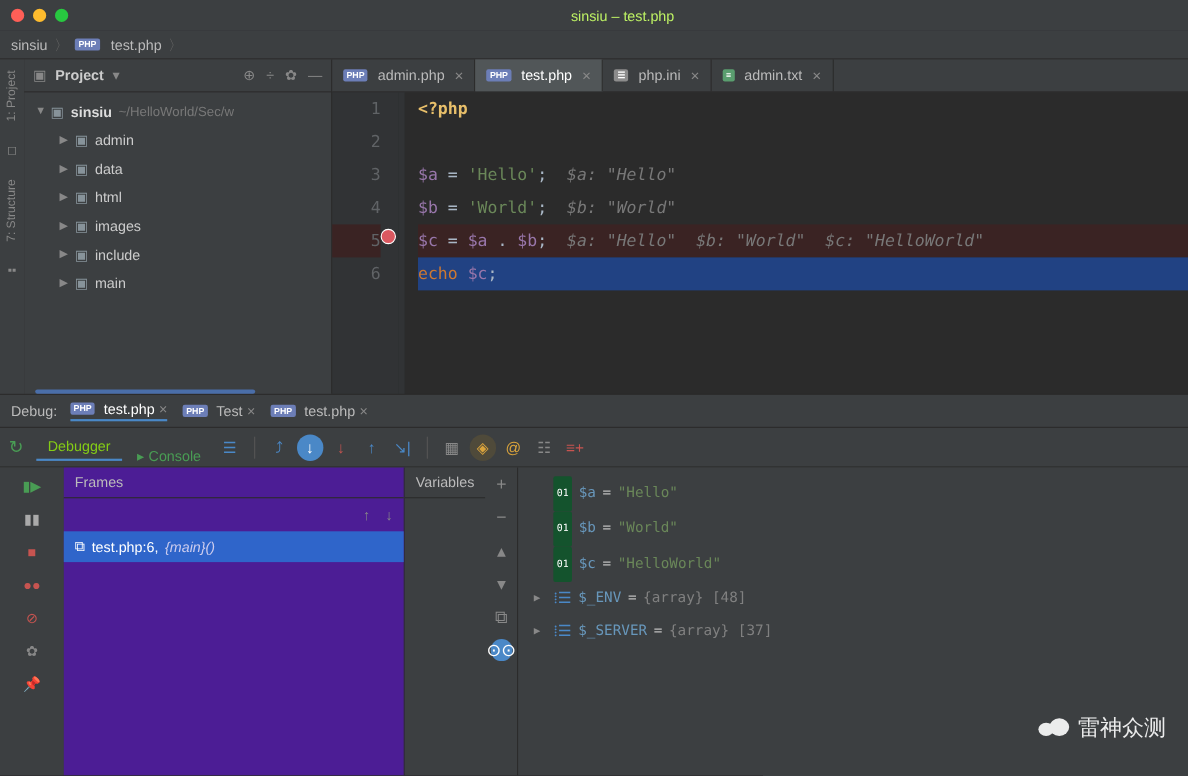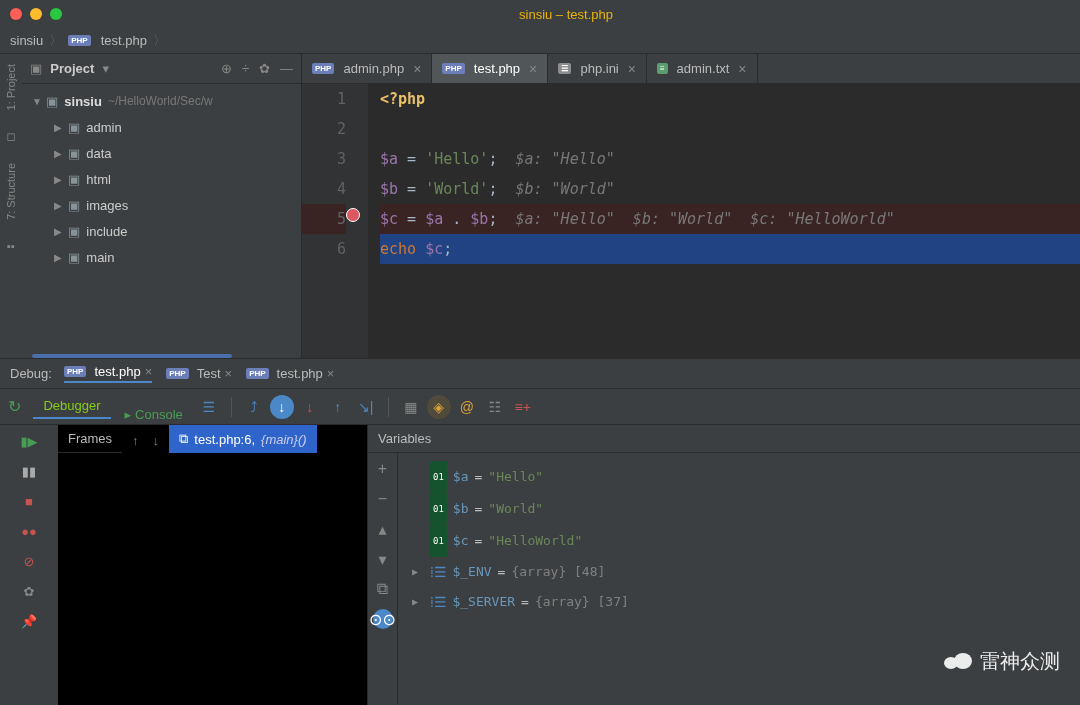--- a/index.html
+++ b/index.html
@@ -1,21 +1,21 @@
 <!DOCTYPE html>
 <html><head>
 <meta charset="utf-8">
 <style>
 * { box-sizing: border-box; margin: 0; padding: 0; }
 body { width: 1080px; height: 705px; background: #2b2b2b; font-family: -apple-system, "Helvetica Neue", Arial, sans-serif; font-size: 13px; color: #bbb; overflow: hidden; position: relative; }
 .titlebar { height: 28px; background: #3c3f41; display: flex; align-items: center; padding: 0 10px; }
 .traffic { display: flex; gap: 8px; }
 .traffic span { width: 12px; height: 12px; border-radius: 50%; }
 .tl-red { background: #ff5f57; } .tl-yellow { background: #febc2e; } .tl-green { background: #28c840; }
-.title-text { flex: 1; text-align: center; color: #eab308; font-size: 13px; }
+.title-text { flex: 1; text-align: center; color: #bef264; font-size: 13px; }
 .breadcrumb { height: 26px; background: #3c3f41; border-bottom: 1px solid #2b2b2b; display: flex; align-items: center; padding: 0 10px; gap: 6px; color: #bbb; }
 .breadcrumb .sep { color: #666; }
 .php-badge { display: inline-flex; align-items: center; justify-content: center; background: #6c7eb7; color: #fff; font-size: 8px; font-weight: bold; padding: 1px 3px; border-radius: 2px; margin-right: 4px; }
 .ini-badge { display: inline-flex; align-items: center; justify-content: center; background: #8c8c8c; color: #fff; font-size: 8px; font-weight: bold; padding: 1px 3px; border-radius: 2px; margin-right: 4px;}
 .txt-badge { display: inline-flex; align-items: center; justify-content: center; background: #5a9e6f; color: #fff; font-size: 8px; font-weight: bold; padding: 1px 3px; border-radius: 2px; margin-right: 4px;}
 .main-row { display: flex; height: 304px; }
 .sidebar-strip { width: 22px; background: #3c3f41; display: flex; flex-direction: column; align-items: center; padding-top: 10px; gap: 20px; color: #888; font-size: 11px; }
 .sidebar-strip .rot { writing-mode: vertical-rl; transform: rotate(180deg); cursor: pointer; }
 .project-panel { width: 280px; background: #3c3f41; border-right: 1px solid #2b2b2b; display: flex; flex-direction: column; }
 .project-header { height: 30px; display: flex; align-items: center; gap: 8px; padding: 0 8px; border-bottom: 1px solid #2b2b2b; }
@@ -53,26 +53,26 @@
 .debug-toolbar { height: 36px; display: flex; align-items: center; padding: 0 8px; gap: 4px; border-bottom: 1px solid #2b2b2b; }
 .debug-toolbar .sub { padding: 4px 10px; cursor: pointer; color: #84cc16; }
 .debug-toolbar .sub.active { border-bottom: 2px solid #4a88c7; }
 .debug-toolbar .play { color: #499c54; margin-top: 16px; }
 .debug-toolbar .ticon { width: 24px; height: 24px; display: flex; align-items: center; justify-content: center; color: #4a88c7; cursor: pointer; font-size: 14px;}
 .debug-toolbar .ticon.hl { background: #4a88c7; color: #fff; border-radius: 50%;}
 .debug-toolbar .sep { width: 1px; height: 20px; background: #555; margin: 0 6px;}
 .debug-body { flex: 1; display: flex; }
 .debug-left { width: 58px; background: #3c3f41; display: flex; flex-direction: column; align-items: center; padding-top: 8px; gap: 14px; }
 .debug-left .btn { width: 16px; height: 16px; cursor: pointer; display:flex; align-items:center; justify-content:center;}
-.frames-panel { width: 310px; background: #000000; border-right: 1px solid #2b2b2b; display: flex; flex-direction: row; }
+.frames-panel { width: 310px; background: #4c1d95; border-right: 1px solid #2b2b2b; display: flex; flex-direction: column; }
 .frames-head { height: 28px; display: flex; align-items: center; padding: 0 10px; color: #bbb; border-bottom: 1px solid #2b2b2b; }
 .frames-nav { height: 30px; display: flex; justify-content: flex-end; align-items: center; padding: 0 10px; gap: 14px; color: #888; }
 .frame-row { height: 28px; background: #2f65ca; color: #fff; display: flex; align-items: center; padding: 0 10px; gap: 6px; cursor: pointer;}
 .frame-row .fn { font-style: italic; color: #cce; }
-.vars-panel { flex: 1; background: #3c3f41; display: flex; flex-direction: column;}
+.vars-panel { flex: 1; background: #3c3f41; display: flex; flex-direction: row;}
 .vars-head { height: 28px; display: flex; align-items: center; padding: 0 10px; color: #bbb; border-bottom: 1px solid #2b2b2b;}
 .vars-body { flex: 1; display: flex; }
 .vars-tools { width: 30px; display: flex; flex-direction: column; align-items: center; padding-top: 6px; gap: 10px; color: #888; border-right: 1px solid #2b2b2b;}
 .vars-tools .tbtn { cursor: pointer; font-size: 16px; width: 20px; height: 20px; display: flex; align-items: center; justify-content: center; }
 .glasses { background: #4a88c7; color: #fff; border-radius: 50%; font-size: 11px;}
 .vars-list { flex: 1; padding: 8px 0 0 14px; font-family: "Menlo", monospace; font-size: 13px; line-height: 30px;}
 .vrow { display: flex; align-items: center; gap: 6px; }
 .vrow .expand { color: #888; width: 12px; font-size: 10px;}
 .vname { color: #6897bb; } .veq { color: #bbb; } .vstr { color: #6a8759; } .varr { color: #808080;}
 .prim-badge { background: #14532d; color: #fff; font-size: 9px; padding: 1px 3px; border-radius: 2px; }

